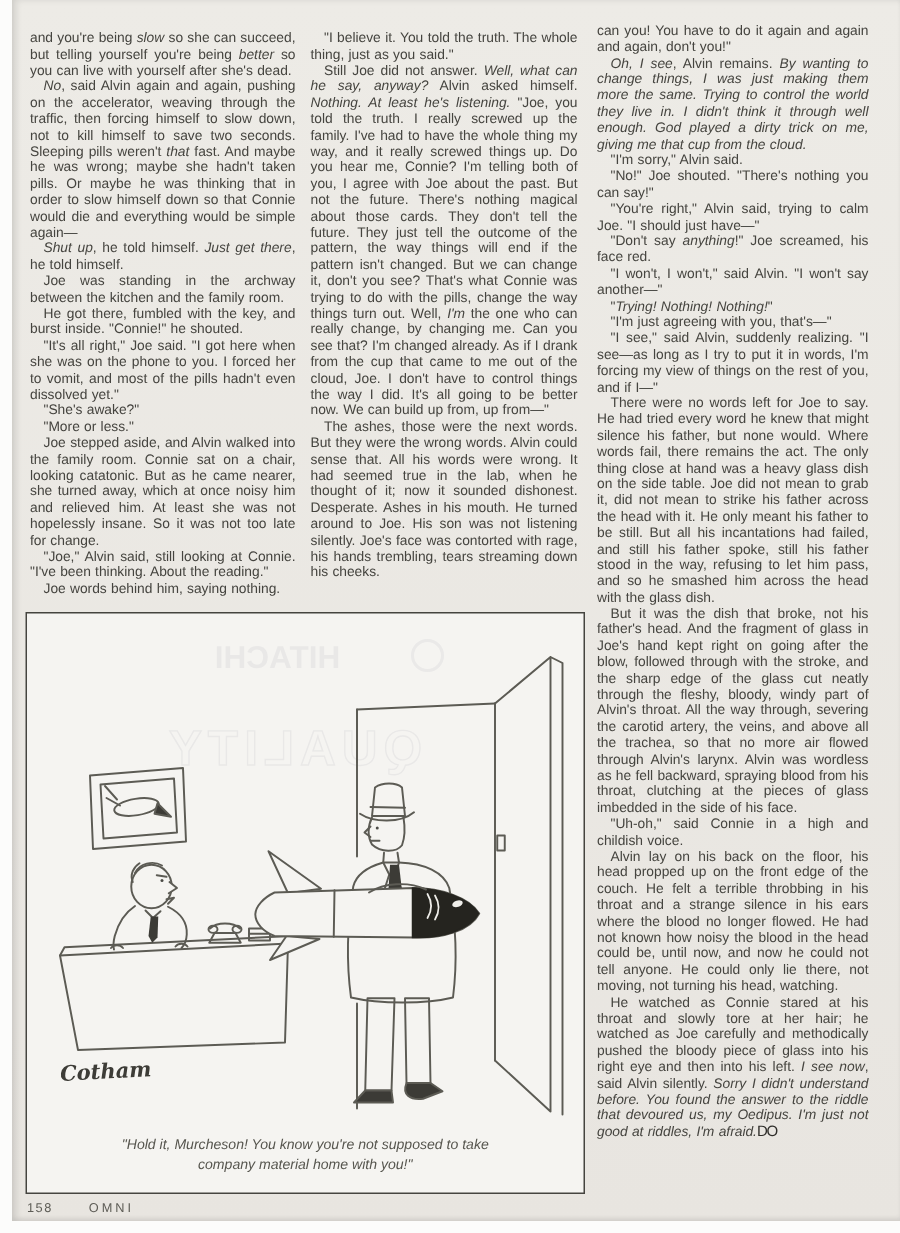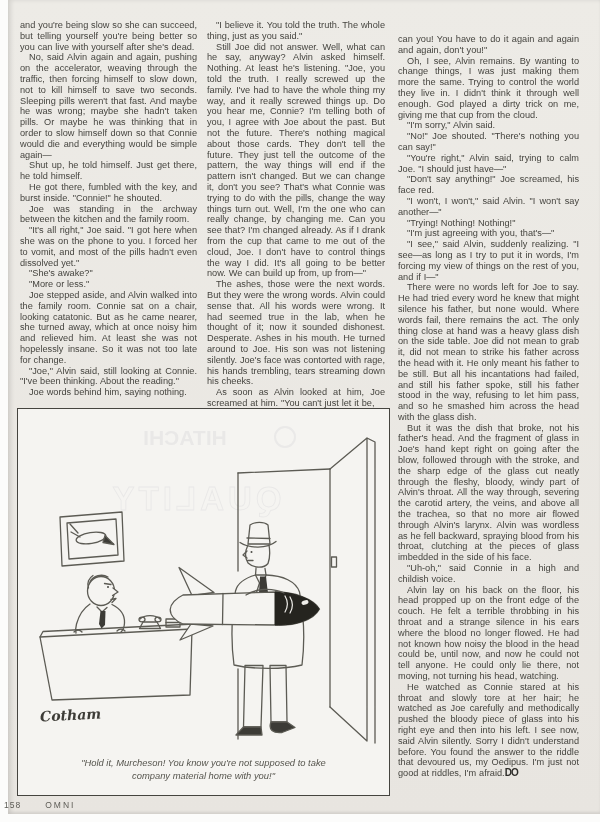--- a/index.html
+++ b/index.html
@@ -13,72 +13,71 @@
     background:linear-gradient(180deg,#ecePASSe6,#e9e6e1) ;
     background:linear-gradient(180deg,#edebe6,#e8e5e0);
     box-shadow:inset 3px 0 4px rgba(0,0,0,.10), inset 0 -2px 3px rgba(0,0,0,.05);
   }
   .col{
     position:absolute;font-size:9.2px;line-height:10.8px;color:#45443f;
     text-align:justify;hyphens:auto;-webkit-hyphens:auto;word-spacing:.3px;
   }
   .col1{left:20px;top:20px;width:177px;}
   .col2{left:207px;top:20px;width:178px;}
-  .col3{left:398px;top:34px;width:181px;}
+  .col3{left:398px;top:15px;width:181px;}
   p.para{margin:0;}
   p.ind{text-indent:9px;}
-  .it{}
-  .endmark{font-weight:bold;font-style:normal;font-size:10px;letter-spacing:-.8px;color:#2e2d29;}
+  .it{font-style:italic;}
+  .endmark{font-weight:normal;font-style:normal;font-size:10px;letter-spacing:-.8px;color:#2e2d29;}
   .cartoon{
     position:absolute;left:17px;top:408px;width:371px;height:386px;
     background:#f5f4f1;border:1.4px solid #45443f;
   }
   .cartoon svg{position:absolute;left:0;top:2px;}
   .signature{
     position:absolute;left:22px;top:298px;
     font-family:"DejaVu Serif","Liberation Serif",serif;
     font-style:italic;font-weight:bold;font-size:14px;color:#3d3c37;
     transform:rotate(-3deg);
   }
   .caption{
     position:absolute;left:10px;right:10px;top:347px;text-align:center;
     font-style:italic;font-size:9.4px;line-height:13px;color:#56554e;
   }
   .footer{
-    position:absolute;left:4px;top:800px;font-size:8.5px;color:#5d5c56;
+    position:absolute;left:18px;top:800px;font-size:8.5px;color:#5d5c56;
     letter-spacing:1px;
   }
   .footer .mag{margin-left:24px;letter-spacing:2px;}
   .sk{stroke:#5c5b54;fill:none;stroke-width:1.3;stroke-linecap:round;stroke-linejoin:round;}
   .fw{fill:#f5f4f1;}
   .fd{fill:#3c3b36;}
 </style>
 </head>
 <body>
 
 <div class="paper"></div>
 
 <div class="col col1">
     <p class="para"><span>and you're being </span><span class="it">slow</span><span> so she can succeed, but telling yourself you're being </span><span class="it">better</span><span> so you can live with yourself after she's dead.</span></p>
     <p class="para ind"><span class="it">No</span><span>, said Alvin again and again, pushing on the accelerator, weaving through the traffic, then forcing himself to slow down, not to kill himself to save two seconds. Sleeping pills weren't </span><span class="it">that</span><span> fast. And maybe he was wrong; maybe she hadn't taken pills. Or maybe he was thinking that in order to slow himself down so that Connie would die and everything would be simple again—</span></p>
     <p class="para ind"><span class="it">Shut up</span><span>, he told himself. </span><span class="it">Just get there</span><span>, he told himself.</span></p>
+    <p class="para ind"><span>Joe was standing in the archway between the kitchen and the family room.</span></p>
     <p class="para ind"><span>He got there, fumbled with the key, and burst inside. "Connie!" he shouted.</span></p>
-    <p class="para ind"><span>Joe was standing in the archway between the kitchen and the family room.</span></p>
     <p class="para ind"><span>"It's all right," Joe said. "I got here when she was on the phone to you. I forced her to vomit, and most of the pills hadn't even dissolved yet."</span></p>
     <p class="para ind"><span>"She's awake?"</span></p>
     <p class="para ind"><span>"More or less."</span></p>
     <p class="para ind"><span>Joe stepped aside, and Alvin walked into the family room. Connie sat on a chair, looking catatonic. But as he came nearer, she turned away, which at once noisy him and relieved him. At least she was not hopelessly insane. So it was not too late for change.</span></p>
     <p class="para ind"><span>"Joe," Alvin said, still looking at Connie. "I've been thinking. About the reading."</span></p>
     <p class="para ind"><span>Joe words behind him, saying nothing.</span></p>
   </div>
 <div class="col col2">
     <p class="para ind"><span>"I believe it. You told the truth. The whole thing, just as you said."</span></p>
     <p class="para ind"><span>Still Joe did not answer. </span><span class="it">Well, what can he say, anyway?</span><span> Alvin asked himself. </span><span class="it">Nothing. At least he's listening.</span><span> "Joe, you told the truth. I really screwed up the family. I've had to have the whole thing my way, and it really screwed things up. Do you hear me, Connie? I'm telling both of you, I agree with Joe about the past. But not the future. There's nothing magical about those cards. They don't tell the future. They just tell the outcome of the pattern, the way things will end if the pattern isn't changed. But we can change it, don't you see? That's what Connie was trying to do with the pills, change the way things turn out. Well, </span><span class="it">I'm</span><span> the one who can really change, by changing me. Can you see that? I'm changed already. As if I drank from the cup that came to me out of the cloud, Joe. I don't have to control things the way I did. It's all going to be better now. We can build up from, up from—"</span></p>
     <p class="para ind"><span>The ashes, those were the next words. But they were the wrong words. Alvin could sense that. All his words were wrong. It had seemed true in the lab, when he thought of it; now it sounded dishonest. Desperate. Ashes in his mouth. He turned around to Joe. His son was not listening silently. Joe's face was contorted with rage, his hands trembling, tears streaming down his cheeks.</span></p>
-    <p class="para ind"><span>As soon as Alvin looked at him, Joe screamed at him. "You can't just let it be,</span></p>
   </div>
 <div class="col col3">
     <p class="para"><span>can you! You have to do it again and again and again, don't you!"</span></p>
     <p class="para ind"><span class="it">Oh, I see</span><span>, Alvin remains. </span><span class="it">By wanting to change things, I was just making them more the same. Trying to control the world they live in. I didn't think it through well enough. God played a dirty trick on me, giving me that cup from the cloud.</span></p>
     <p class="para ind"><span>"I'm sorry," Alvin said.</span></p>
     <p class="para ind"><span>"No!" Joe shouted. "There's nothing you can say!"</span></p>
     <p class="para ind"><span>"You're right," Alvin said, trying to calm Joe. "I should just have—"</span></p>
     <p class="para ind"><span>"Don't say </span><span class="it">anything</span><span>!" Joe screamed, his face red.</span></p>
     <p class="para ind"><span>"I won't, I won't," said Alvin. "I won't say another—"</span></p>
     <p class="para ind"><span>"</span><span class="it">Trying! Nothing! Nothing!</span><span>"</span></p>

